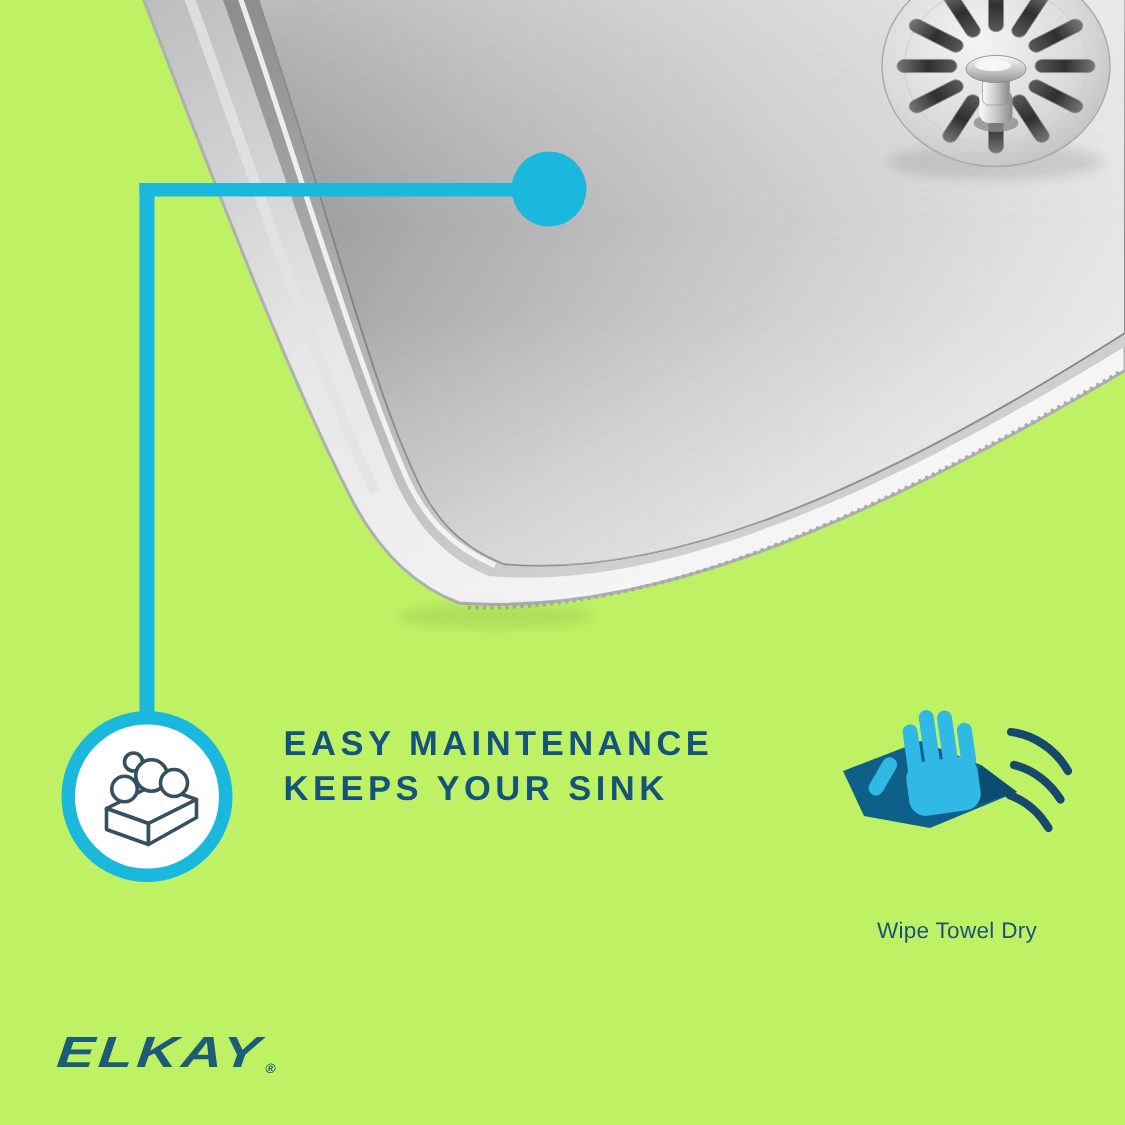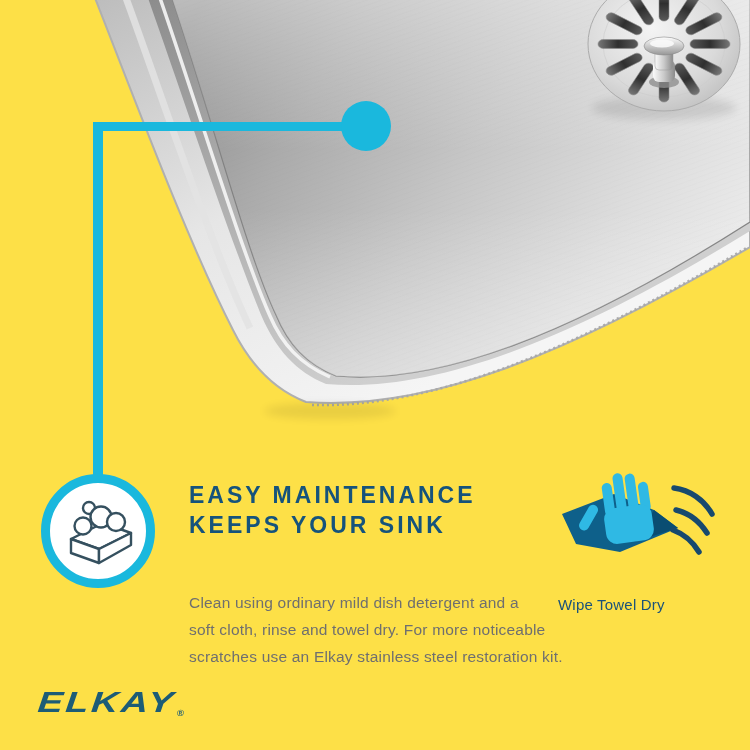--- a/index.html
+++ b/index.html
@@ -1,17 +1,17 @@
 <!DOCTYPE html>
 <html><head>
 <meta charset="utf-8">
 <style>
   html,body{margin:0;padding:0;background:#ffffff;}
   .canvas{
-    position:relative;width:750px;height:750px;background:#fde047;overflow:hidden;
+    position:relative;width:750px;height:750px;background:#bef264;overflow:hidden;
     font-family:"Liberation Sans",sans-serif;
   }
   
   .photo{position:absolute;left:0;top:0;width:750px;height:450px;}
   
   .callout-hline{position:absolute;left:93px;top:122px;width:254px;height:9px;background:#1ab8dd;}
   .callout-vline{position:absolute;left:93px;top:122px;width:10px;height:354px;background:#1ab8dd;}
   .callout-dot{position:absolute;left:341px;top:101px;width:50px;height:50px;border-radius:50%;background:#1ab8dd;}
   
   .badge{
@@ -25,21 +25,21 @@
     font-size:23px;line-height:30px;letter-spacing:3px;
   }
   
   .body-copy{
     position:absolute;left:189px;top:589px;color:#6f6f6f;
     font-size:15.5px;line-height:27px;letter-spacing:0.2px;
   }
   
   .towel{position:absolute;left:558px;top:472px;width:160px;height:100px;}
   .towel-label{
-    position:absolute;left:558px;top:596px;width:160px;
+    position:absolute;left:558px;top:612px;width:160px;text-align:center;
     color:#1a527a;font-size:15px;letter-spacing:0.2px;
   }
   
   .logo{
     position:absolute;left:36px;top:688px;color:#1d5c76;font-weight:bold;font-style:italic;
     font-size:29px;line-height:29px;letter-spacing:2px;white-space:nowrap;
     transform:scaleX(1.3) skewX(-4deg);transform-origin:left bottom;
   }
   .logo .reg{display:inline-block;font-size:9px;font-style:normal;letter-spacing:0;
     transform:translateY(4px) scaleX(.8);margin-left:1px;}
@@ -191,25 +191,20 @@
         <circle cx="58" cy="27" r="9" fill="#ffffff"></circle>
       </g>
     </svg>
   </div>
 
   <div class="headline">
     <div>EASY MAINTENANCE</div>
     <div>KEEPS YOUR SINK</div>
   </div>
 
-  <div class="body-copy">
-    <div>Clean using ordinary mild dish detergent and a</div>
-    <div>soft cloth, rinse and towel dry. For more noticeable</div>
-    <div>scratches use an Elkay stainless steel restoration kit.</div>
-  </div>
 
   <div class="towel">
     <svg width="160" height="100" viewBox="0 0 160 100">
       <polygon points="4,42 56,22 96,38 120,56 62,80 18,72" fill="#0e608a"></polygon>
       <polygon points="96,38 120,56 76,70" fill="#0a4d72"></polygon>
       <g transform="translate(40,4) rotate(-8)" fill="#2fb9e4">
         <rect x="2" y="8" width="10" height="34" rx="5"></rect>
         <rect x="14" y="0" width="10" height="42" rx="5"></rect>
         <rect x="26" y="2" width="10" height="40" rx="5"></rect>
         <rect x="38" y="12" width="10" height="30" rx="5"></rect>

